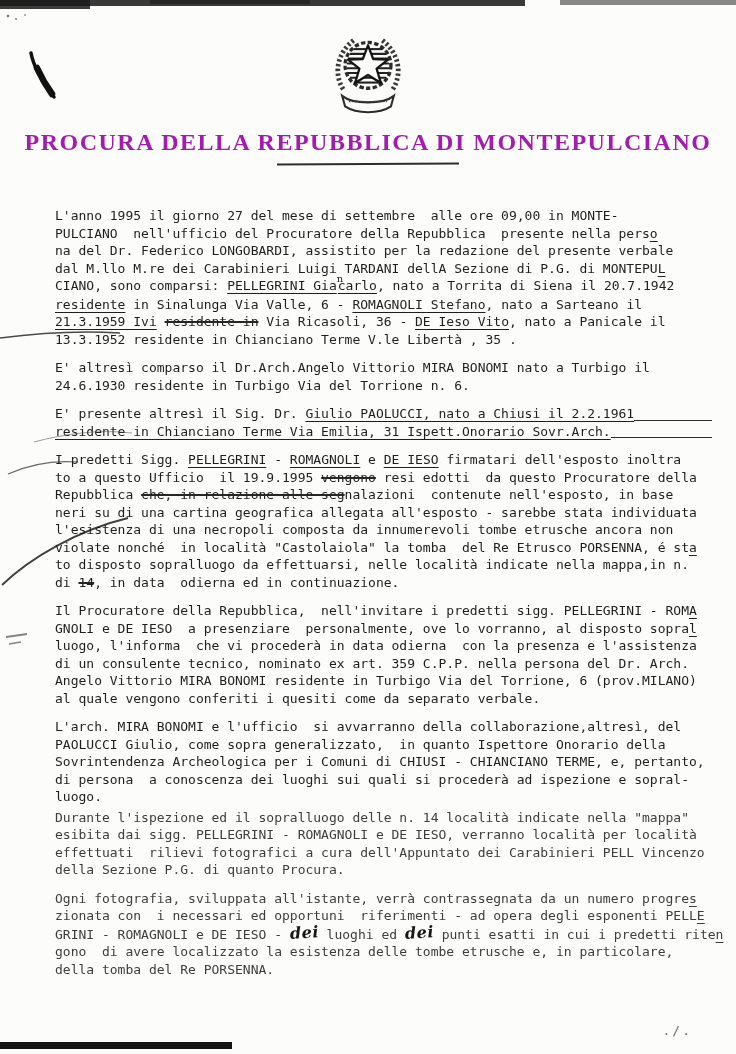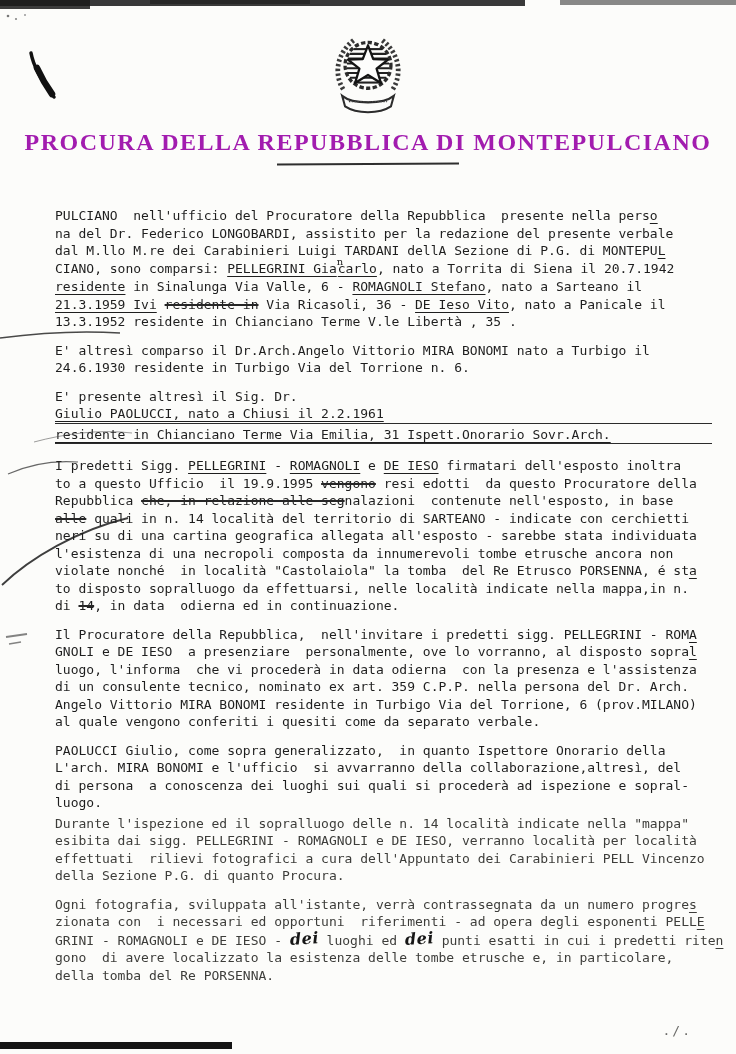--- a/index.html
+++ b/index.html
@@ -18,21 +18,21 @@
     font-family:"Liberation Serif","DejaVu Serif",serif;
     font-size:24px;font-weight:bold;letter-spacing:1.5px;
     color:#a21caf;margin-top:13px;white-space:nowrap;
   }
   .title-rule{width:182px;height:2px;background:#2e2e2e;margin:7px auto 0;transform:rotate(-0.35deg);}
   .doc-body{margin:42px 24px 0 55px;font-size:13px;line-height:17.5px;}
   .para{margin:0 0 11px 0;}
   .para.tight{margin-top:-8px;}
   .para.faded{color:#3d3d3a;}
   .line{white-space:pre;}
-  .line.rule{display:flex;flex-direction:column;}
+  .line.rule{display:flex;}
   .line.rule::after{content:"";flex:1;border-bottom:1.3px solid #2b2b2b;margin-bottom:2px;}
   .u{text-decoration:underline;text-underline-offset:3px;text-decoration-thickness:1.2px;}
   .strike{text-decoration:line-through;text-decoration-thickness:2px;text-decoration-color:#262626;text-align:right;}
   .hw{
     font-family:"DejaVu Serif",serif;font-style:italic;font-weight:bold;
     font-size:16px;letter-spacing:0.5px;display:inline-block;
     transform:rotate(-4deg) translateY(-1px);color:#161616;
   }
   .sup{
     display:inline-block;width:1px;overflow:visible;
@@ -69,58 +69,59 @@
 
   <path d="M23,69 C34,78 66,78 77,69 L74,80 C62,88 38,88 26,80 Z" fill="none" stroke="#2c2c2c" stroke-width="2.2"></path>
   <path d="M30,75 L70,75" stroke="#444" stroke-width="1.4" stroke-dasharray="1.5 1.5"></path>
 </svg>
 
 <div class="title">PROCURA DELLA REPUBBLICA DI MONTEPULCIANO</div>
 <div class="title-rule"></div>
 
 <div class="doc-body">
     <div class="para">
+      <div class="line"><span class="seg">L'anno 1995 il giorno 27 del mese di settembre  alle ore 09,00 in MONTE-</span></div>
       <div class="line"><span class="seg">PULCIANO  nell'ufficio del Procuratore della Repubblica  presente nella pers</span><span class="seg u">o</span></div>
       <div class="line"><span class="seg">na del Dr. Federico LONGOBARDI, assistito per la redazione del presente verbale</span></div>
       <div class="line"><span class="seg">dal M.llo M.re dei Carabinieri Luigi TARDANI dellA Sezione di P.G. di MONTEPU</span><span class="seg u">L</span></div>
       <div class="line"><span class="seg">CIANO, sono comparsi: </span><span class="seg u">PELLEGRINI Gia</span><span class="seg u"><span class="sup">n</span>carlo</span><span class="seg">, nato a Torrita di Siena il 20.7.1942</span></div>
       <div class="line"><span class="seg u">residente</span><span class="seg"> in Sinalunga Via Valle, 6 - </span><span class="seg u">ROMAGNOLI Stefano</span><span class="seg">, nato a Sarteano il</span></div>
       <div class="line"><span class="seg u">21.3.1959 Ivi</span><span class="seg"> </span><span class="seg strike">residente in</span><span class="seg"> Via Ricasoli, 36 - </span><span class="seg u">DE Ieso Vito</span><span class="seg">, nato a Panicale il</span></div>
       <div class="line"><span class="seg">13.3.1952 residente in Chianciano Terme V.le Libertà , 35 .</span></div>
     </div>
     <div class="para">
       <div class="line"><span class="seg">E' altresì comparso il Dr.Arch.Angelo Vittorio MIRA BONOMI nato a Turbigo il</span></div>
       <div class="line"><span class="seg">24.6.1930 residente in Turbigo Via del Torrione n. 6.</span></div>
     </div>
     <div class="para">
       <div class="line rule"><span class="seg">E' presente altresì il Sig. Dr. </span><span class="seg u">Giulio PAOLUCCI, nato a Chiusi il 2.2.1961</span></div>
       <div class="line rule"><span class="seg u">residente in Chianciano Terme Via Emilia, 31 Ispett.Onorario Sovr.Arch.</span></div>
     </div>
     <div class="para">
       <div class="line"><span class="seg">I predetti Sigg. </span><span class="seg u">PELLEGRINI</span><span class="seg"> - </span><span class="seg u">ROMAGNOLI</span><span class="seg"> e </span><span class="seg u">DE IESO</span><span class="seg"> firmatari dell'esposto inoltra</span></div>
       <div class="line"><span class="seg">to a questo Ufficio  il 19.9.1995 </span><span class="seg strike">vengono</span><span class="seg"> resi edotti  da questo Procuratore della</span></div>
       <div class="line"><span class="seg">Repubblica </span><span class="seg strike">che, in relazione alle seg</span><span class="seg">nalazioni  contenute nell'esposto, in base</span></div>
-      <div class="line"><span class="seg strike">alle</span><span class="seg"> quali in n. 14 località del territorio di SARTEANO - indicate con cerchietti</span></div>
       <div class="line"><span class="seg">neri su di una cartina geografica allegata all'esposto - sarebbe stata individuata</span></div>
       <div class="line"><span class="seg">l'esistenza di una necropoli composta da innumerevoli tombe etrusche ancora non</span></div>
       <div class="line"><span class="seg">violate nonché  in località "Castolaiola" la tomba  del Re Etrusco PORSENNA, é st</span><span class="seg u">a</span></div>
       <div class="line"><span class="seg">to disposto sopralluogo da effettuarsi, nelle località indicate nella mappa,in n.</span></div>
       <div class="line"><span class="seg">di </span><span class="seg strike">14</span><span class="seg">, in data  odierna ed in continuazione.</span></div>
     </div>
     <div class="para">
       <div class="line"><span class="seg">Il Procuratore della Repubblica,  nell'invitare i predetti sigg. PELLEGRINI - ROM</span><span class="seg u">A</span></div>
       <div class="line"><span class="seg">GNOLI e DE IESO  a presenziare  personalmente, ove lo vorranno, al disposto sopra</span><span class="seg u">l</span></div>
       <div class="line"><span class="seg">luogo, l'informa  che vi procederà in data odierna  con la presenza e l'assistenza</span></div>
       <div class="line"><span class="seg">di un consulente tecnico, nominato ex art. 359 C.P.P. nella persona del Dr. Arch.</span></div>
       <div class="line"><span class="seg">Angelo Vittorio MIRA BONOMI residente in Turbigo Via del Torrione, 6 (prov.MILANO)</span></div>
       <div class="line"><span class="seg">al quale vengono conferiti i quesiti come da separato verbale.</span></div>
     </div>
     <div class="para">
+      <div class="line"><span class="seg">L'arch. MIRA BONOMI e l'ufficio  si avvarranno della collaborazione,altresì, del</span></div>
       <div class="line"><span class="seg">PAOLUCCI Giulio, come sopra generalizzato,  in quanto Ispettore Onorario della</span></div>
-      <div class="line"><span class="seg">L'arch. MIRA BONOMI e l'ufficio  si avvarranno della collaborazione,altresì, del</span></div>
+      <div class="line"><span class="seg">Sovrintendenza Archeologica per i Comuni di CHIUSI - CHIANCIANO TERME, e, pertanto,</span></div>
       <div class="line"><span class="seg">di persona  a conoscenza dei luoghi sui quali si procederà ad ispezione e sopral-</span></div>
       <div class="line"><span class="seg">luogo.</span></div>
     </div>
     <div class="para tight faded">
       <div class="line"><span class="seg">Durante l'ispezione ed il sopralluogo delle n. 14 località indicate nella "mappa"</span></div>
       <div class="line"><span class="seg">esibita dai sigg. PELLEGRINI - ROMAGNOLI e DE IESO, verranno località per località</span></div>
       <div class="line"><span class="seg">effettuati  rilievi fotografici a cura dell'Appuntato dei Carabinieri PELL Vincenzo</span></div>
       <div class="line"><span class="seg">della Sezione P.G. di quanto Procura.</span></div>
     </div>
     <div class="para faded">

